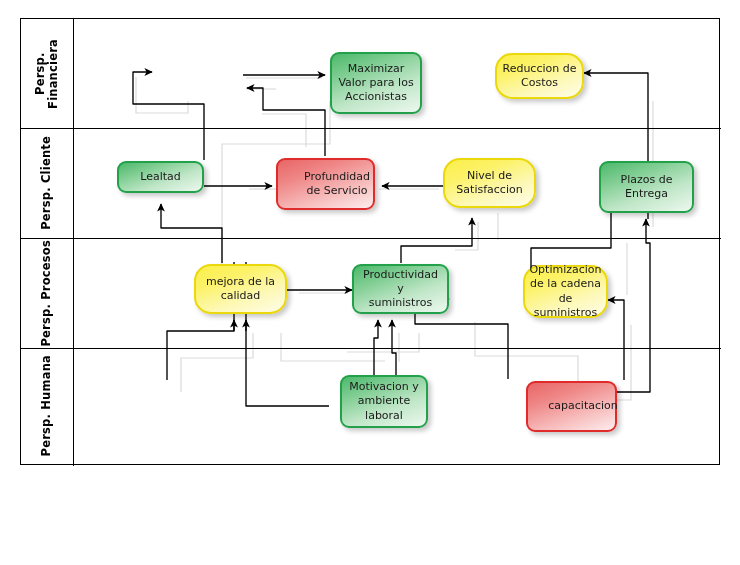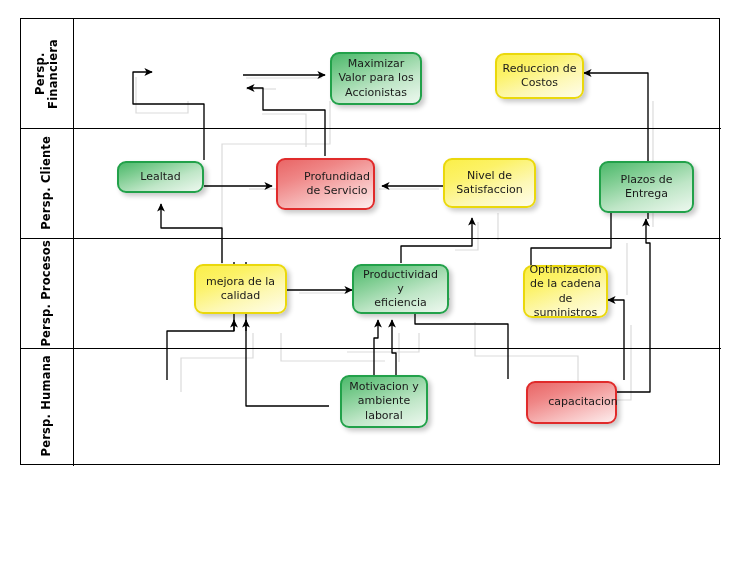--- a/index.html
+++ b/index.html
@@ -44,20 +44,21 @@
     z-index:5;
   }
   .node .lbl{white-space:pre-line;display:block;}
   .n-green{
     border-color:#22a14a;
     background:linear-gradient(160deg,#4cb96b 0%,#7fcd92 28%,#bfe6c7 62%,#edf8ef 100%);
   }
   .n-yellow{
     border-color:#ead80c;
     background:linear-gradient(160deg,#fbef4a 0%,#fcf268 30%,#fdf8b4 65%,#fffdea 100%);
+    border-radius:17px;
   }
   .n-red{
     border-color:#e02b2b;
     background:linear-gradient(160deg,#e96666 0%,#ef8686 30%,#f7bcbc 66%,#fdeded 100%);
     padding-left:28px;
   }
 </style>
 </head>
 <body>
 
@@ -153,21 +154,21 @@
     </div>
     <div class="persp-label" style="top:219px;height:110px">
       <span>Persp. Procesos</span>
     </div>
     <div class="persp-label" style="top:329px;height:116px">
       <span>Persp. Humana</span>
     </div>
   </div>
 
 
-  <div class="node n-green" style="left:330px;top:52px;width:92px;height:53px">
+  <div class="node n-green" style="left:330px;top:52px;width:92px;height:62px">
     <span class="lbl">Maximizar
 Valor para los
 Accionistas</span>
   </div>
 
   <div class="node n-yellow" style="left:495px;top:53px;width:89px;height:46px">
     <span class="lbl">Reduccion de
 Costos</span>
   </div>
 
@@ -190,33 +191,33 @@
 Entrega</span>
   </div>
 
   <div class="node n-yellow" style="left:194px;top:264px;width:93px;height:50px">
     <span class="lbl">mejora de la
 calidad</span>
   </div>
 
   <div class="node n-green" style="left:352px;top:264px;width:97px;height:50px">
     <span class="lbl">Productividad y
-eficiencia</span>
+suministros</span>
   </div>
 
   <div class="node n-yellow" style="left:523px;top:265px;width:85px;height:53px">
     <span class="lbl">Optimizacion
 de la cadena
 de suministros</span>
   </div>
 
 
   <div class="node n-green" style="left:340px;top:375px;width:88px;height:53px">
     <span class="lbl">Motivacion y
 ambiente
 laboral</span>
   </div>
 
-  <div class="node n-red" style="left:526px;top:381px;width:91px;height:43px">
+  <div class="node n-red" style="left:526px;top:381px;width:91px;height:51px">
     <span class="lbl">capacitacion</span>
   </div>
 
 </div>
 
 </body></html>

